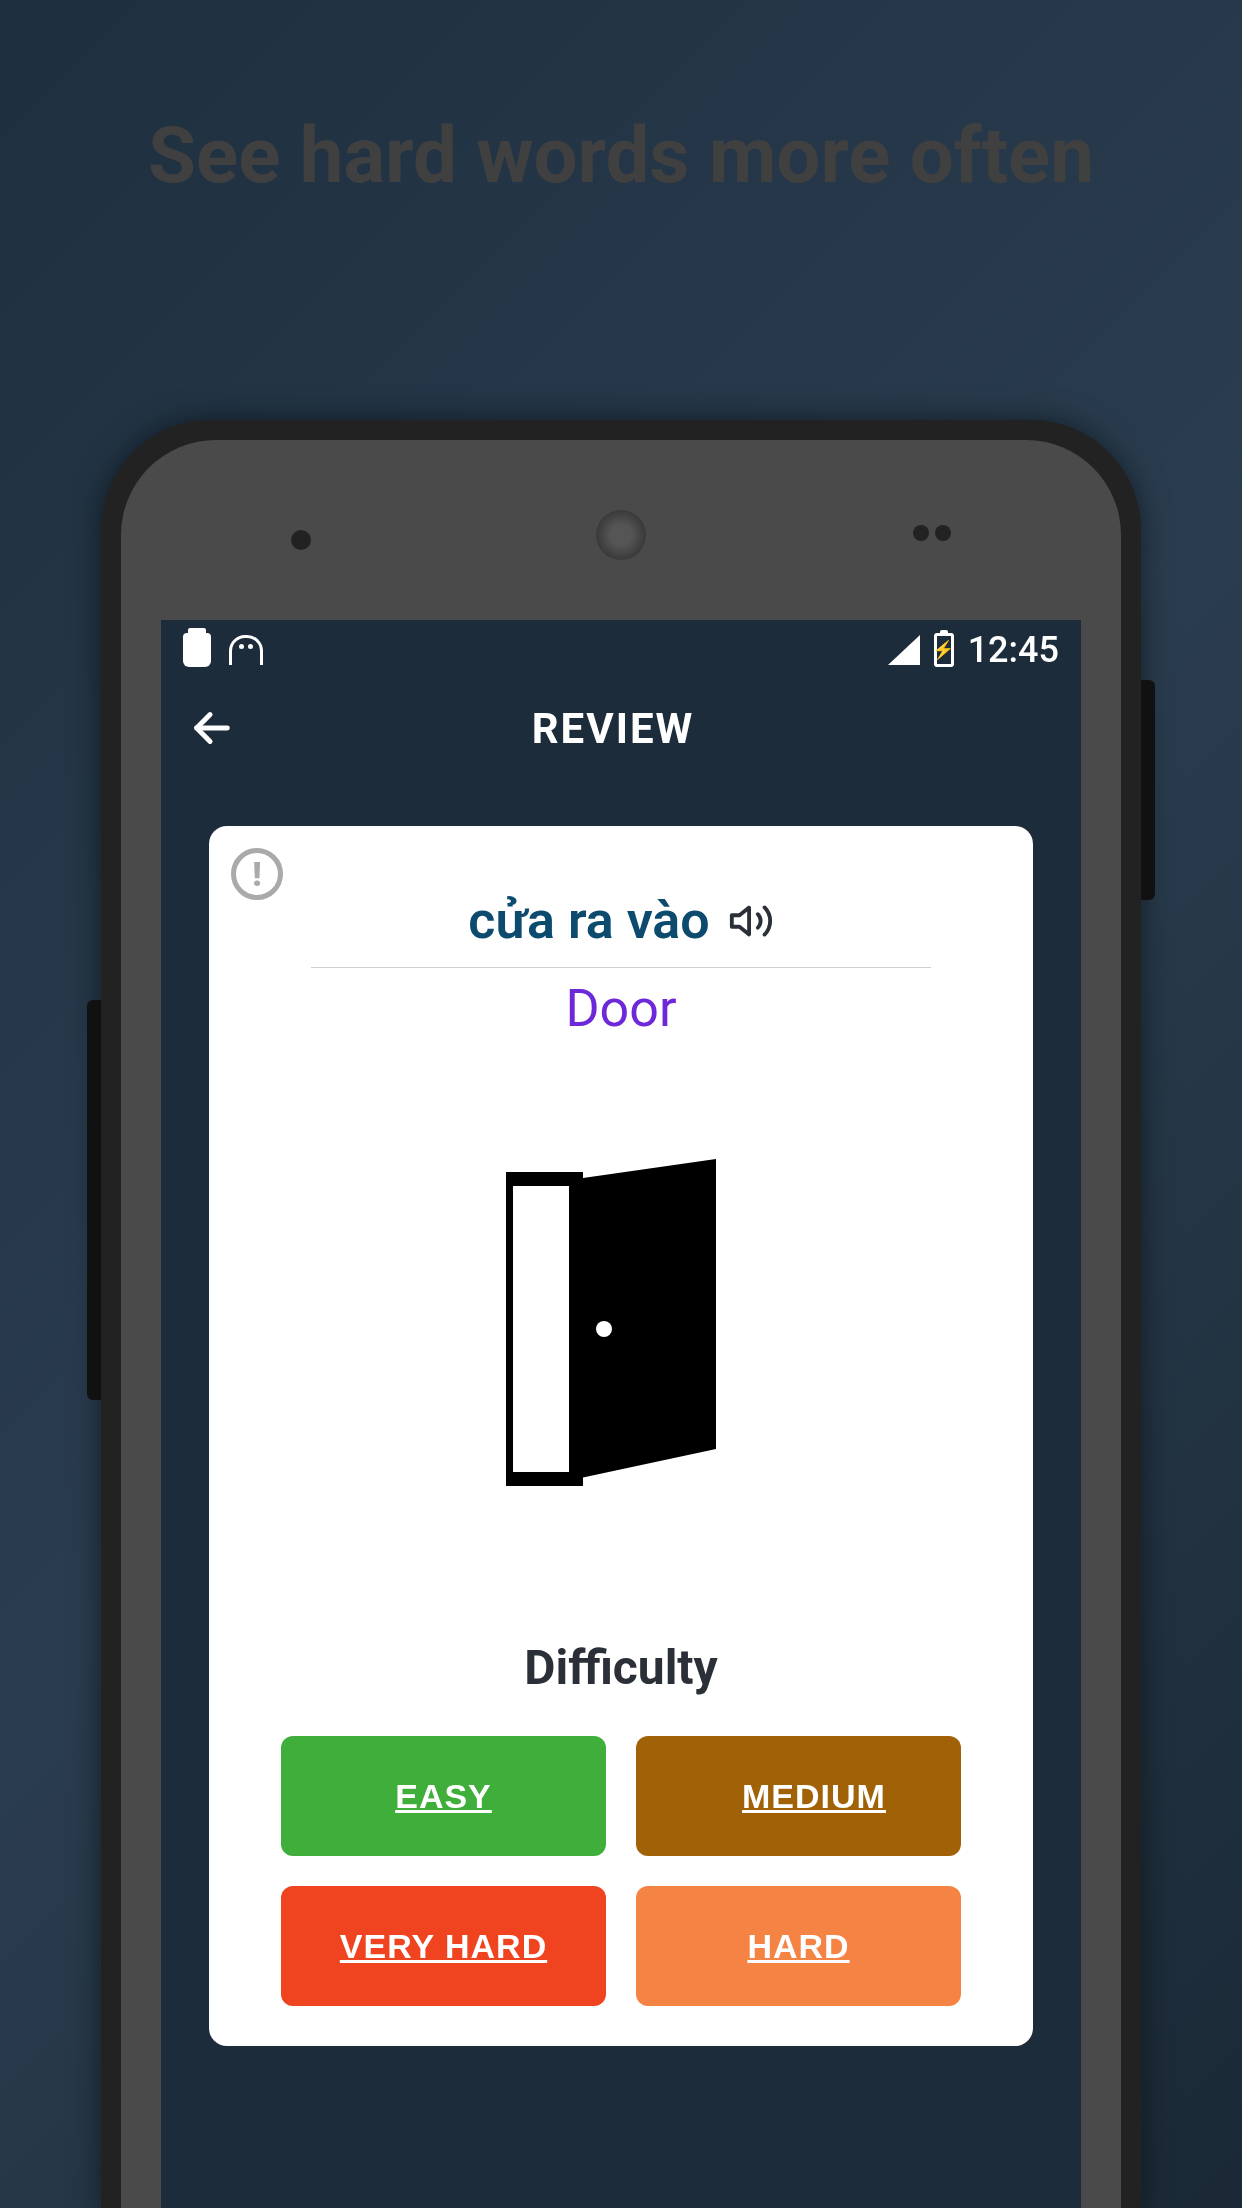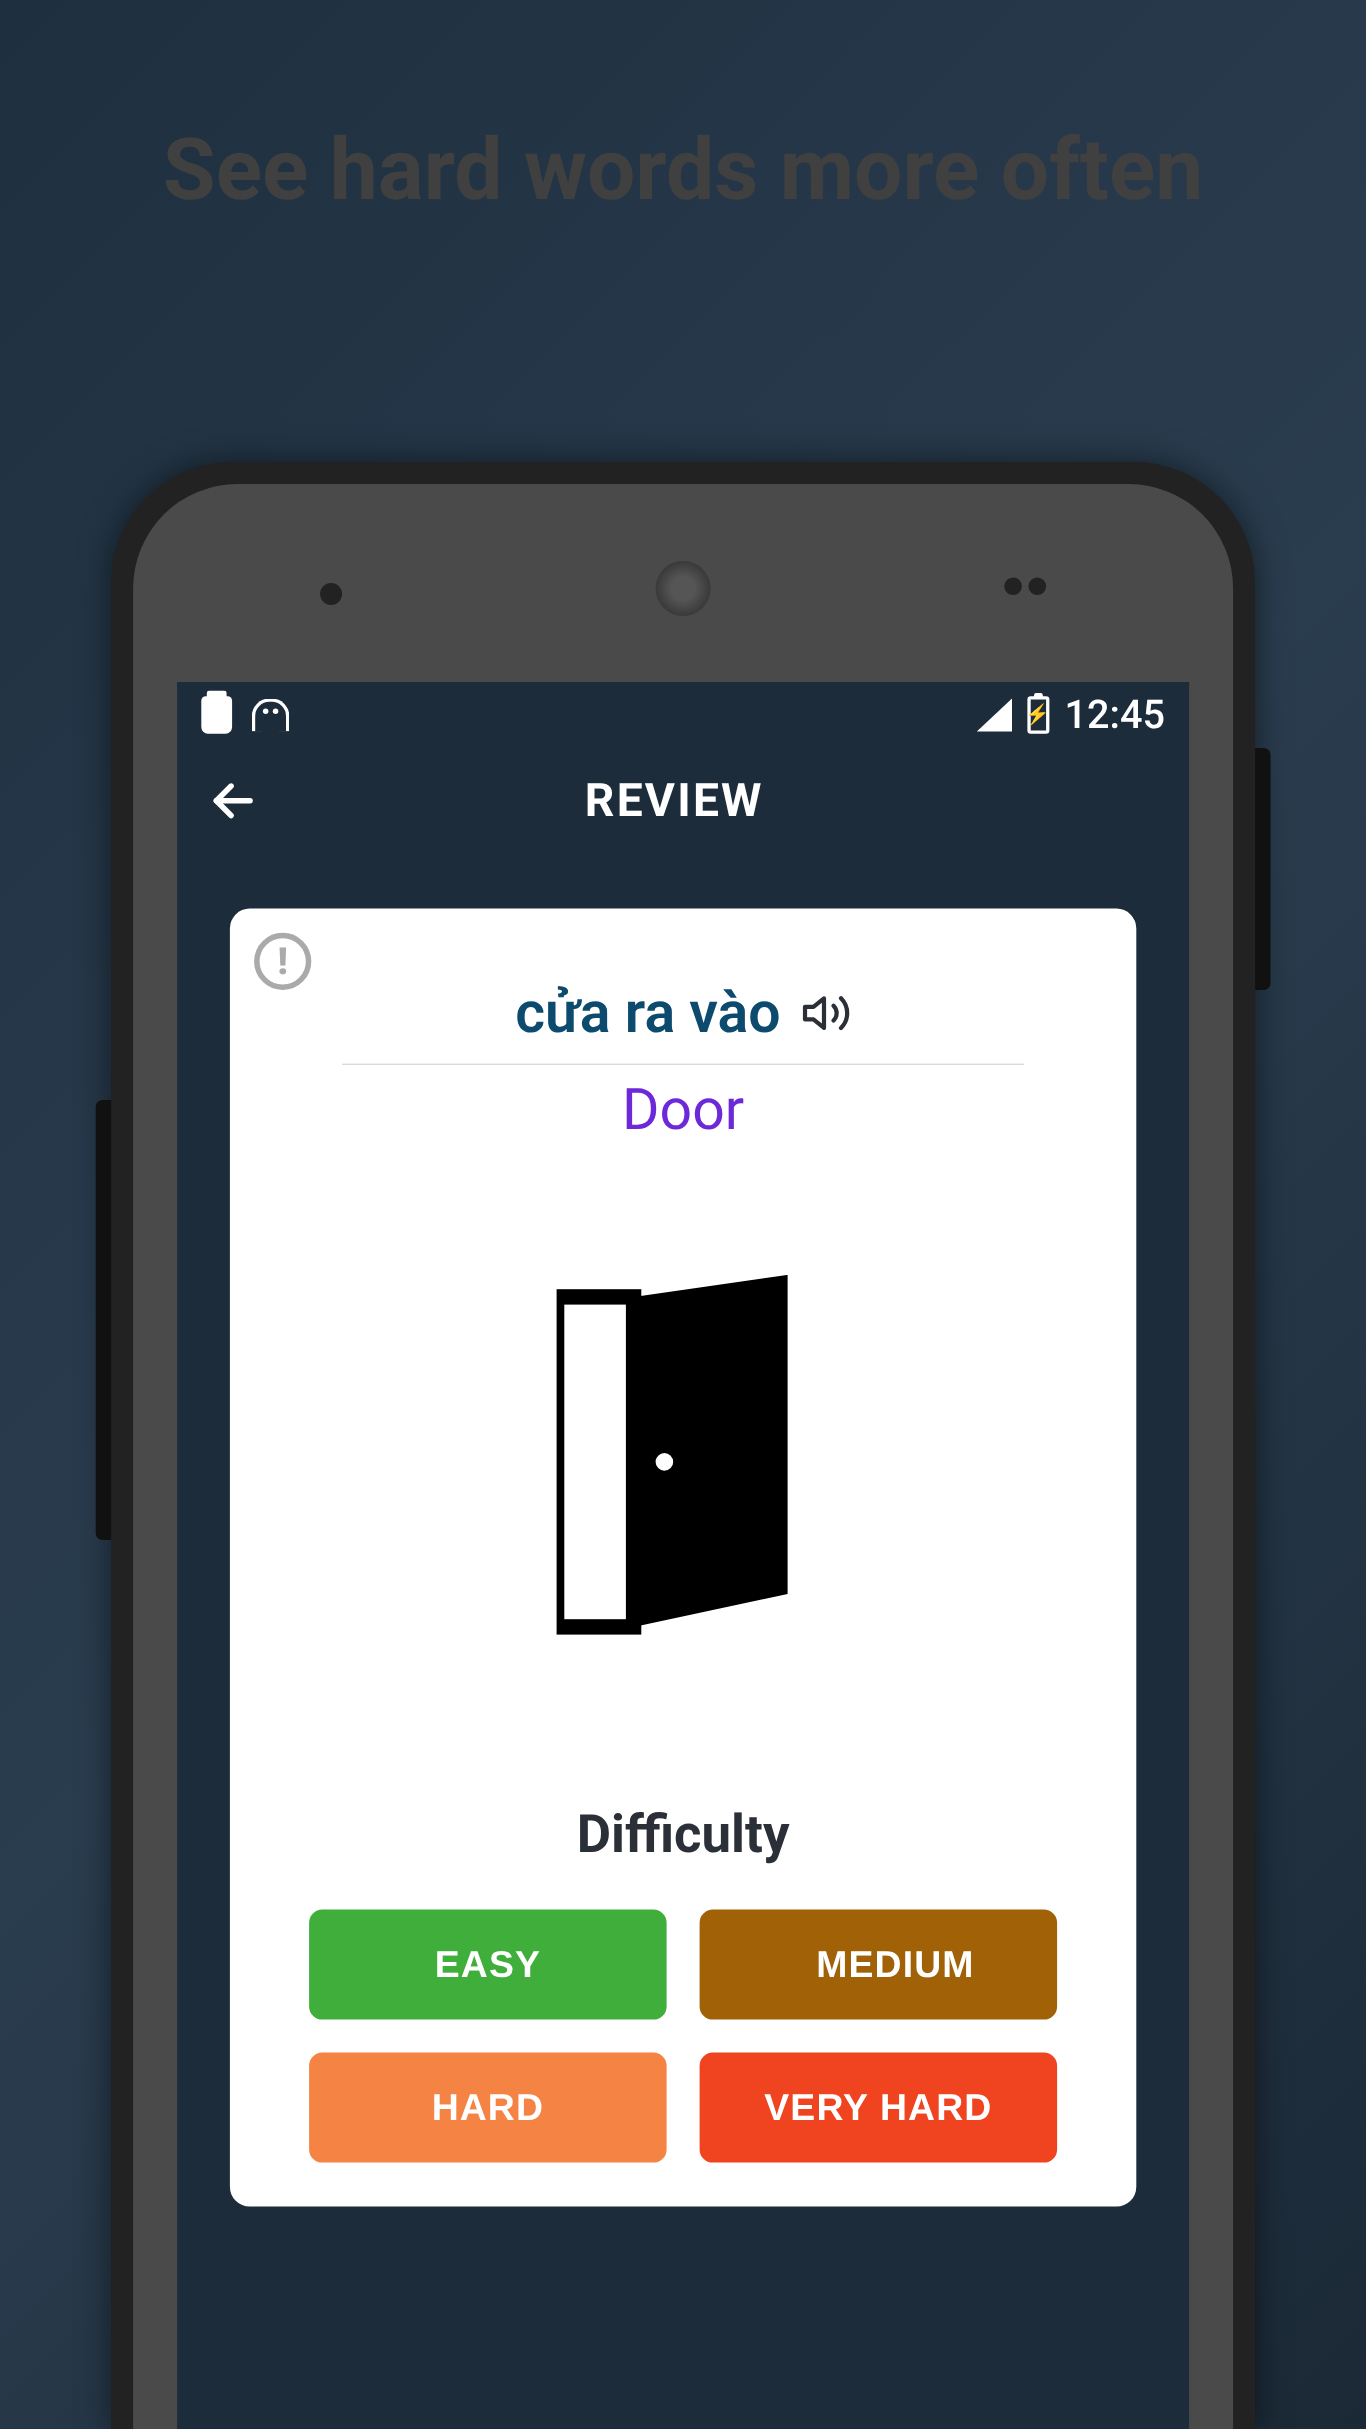--- a/index.html
+++ b/index.html
@@ -103,23 +103,24 @@
 .native-word{text-align:center;font-size:52px;font-weight:400;color:#6d28d9;}
 
 .door-illustration{
   display:flex;justify-content:center;
   margin: 120px 0 150px 0;
 }
 
 .difficulty-label{text-align:center;font-size:48px;font-weight:700;color:#2b3038;margin-bottom:40px;}
 .btn-grid{display:grid;grid-template-columns:1fr 1fr;gap:30px;padding:0 50px;}
 .diff-btn{
-  height:100px;border:none;border-radius:12px;
+  height:120px;border:none;border-radius:12px;
   color:#fff;font-size:34px;font-weight:700;letter-spacing:1px;
   cursor:pointer;
+  text-decoration:underline;
 }
 .b-easy{background:#3fae3a;}
 .b-medium{background:#a16207;padding-left:31px;}
 .b-hard{background:#f58343;}
 .b-veryhard{background:#f0431f;}
 </style>
 </head>
 <body>
 
 <div class="promo-title">See hard words more often</div>
@@ -182,20 +183,20 @@
             <rect x="0" y="20" width="70" height="300" fill="none" stroke="#000" stroke-width="14"></rect>
             <polygon points="70,20 210,0 210,290 70,320" fill="#000"></polygon>
             <circle cx="98" cy="170" r="8" fill="#fff"></circle>
           </svg>
         </div>
 
         <div class="difficulty-label">Difficulty</div>
         <div class="btn-grid">
           <button class="diff-btn b-easy">EASY</button>
           <button class="diff-btn b-medium">MEDIUM</button>
+          <button class="diff-btn b-veryhard">VERY HARD</button>
           <button class="diff-btn b-hard">HARD</button>
-          <button class="diff-btn b-veryhard">VERY HARD</button>
         </div>
       </div>
 
     </div>
   </div>
 </div>
 
 </body></html>

